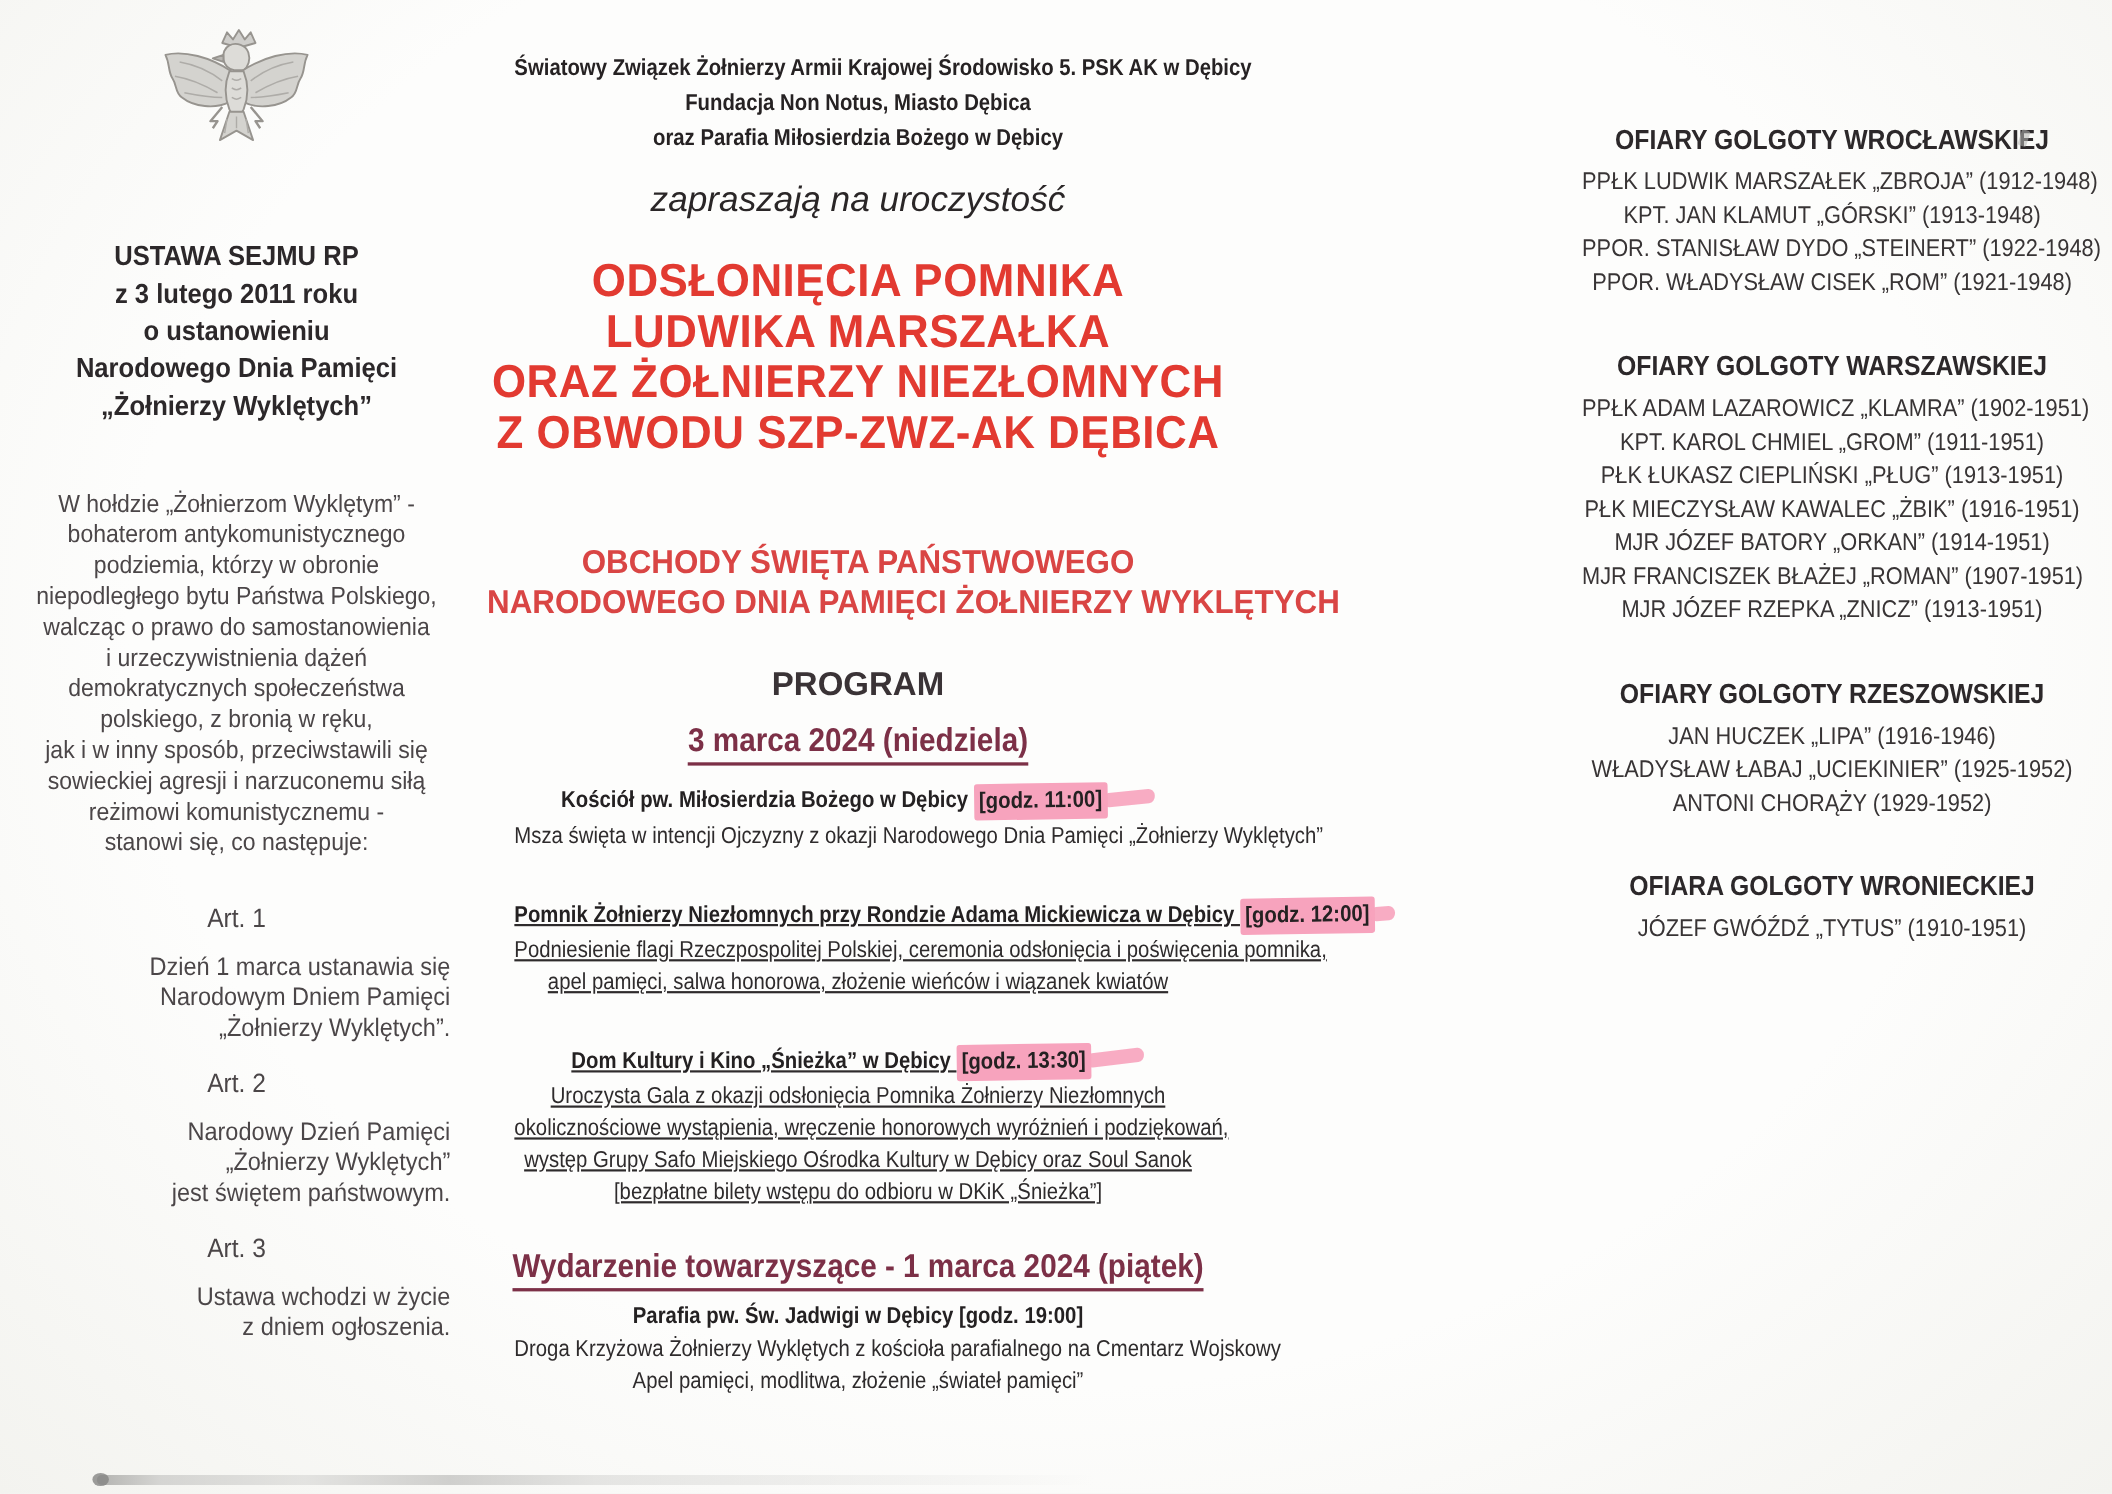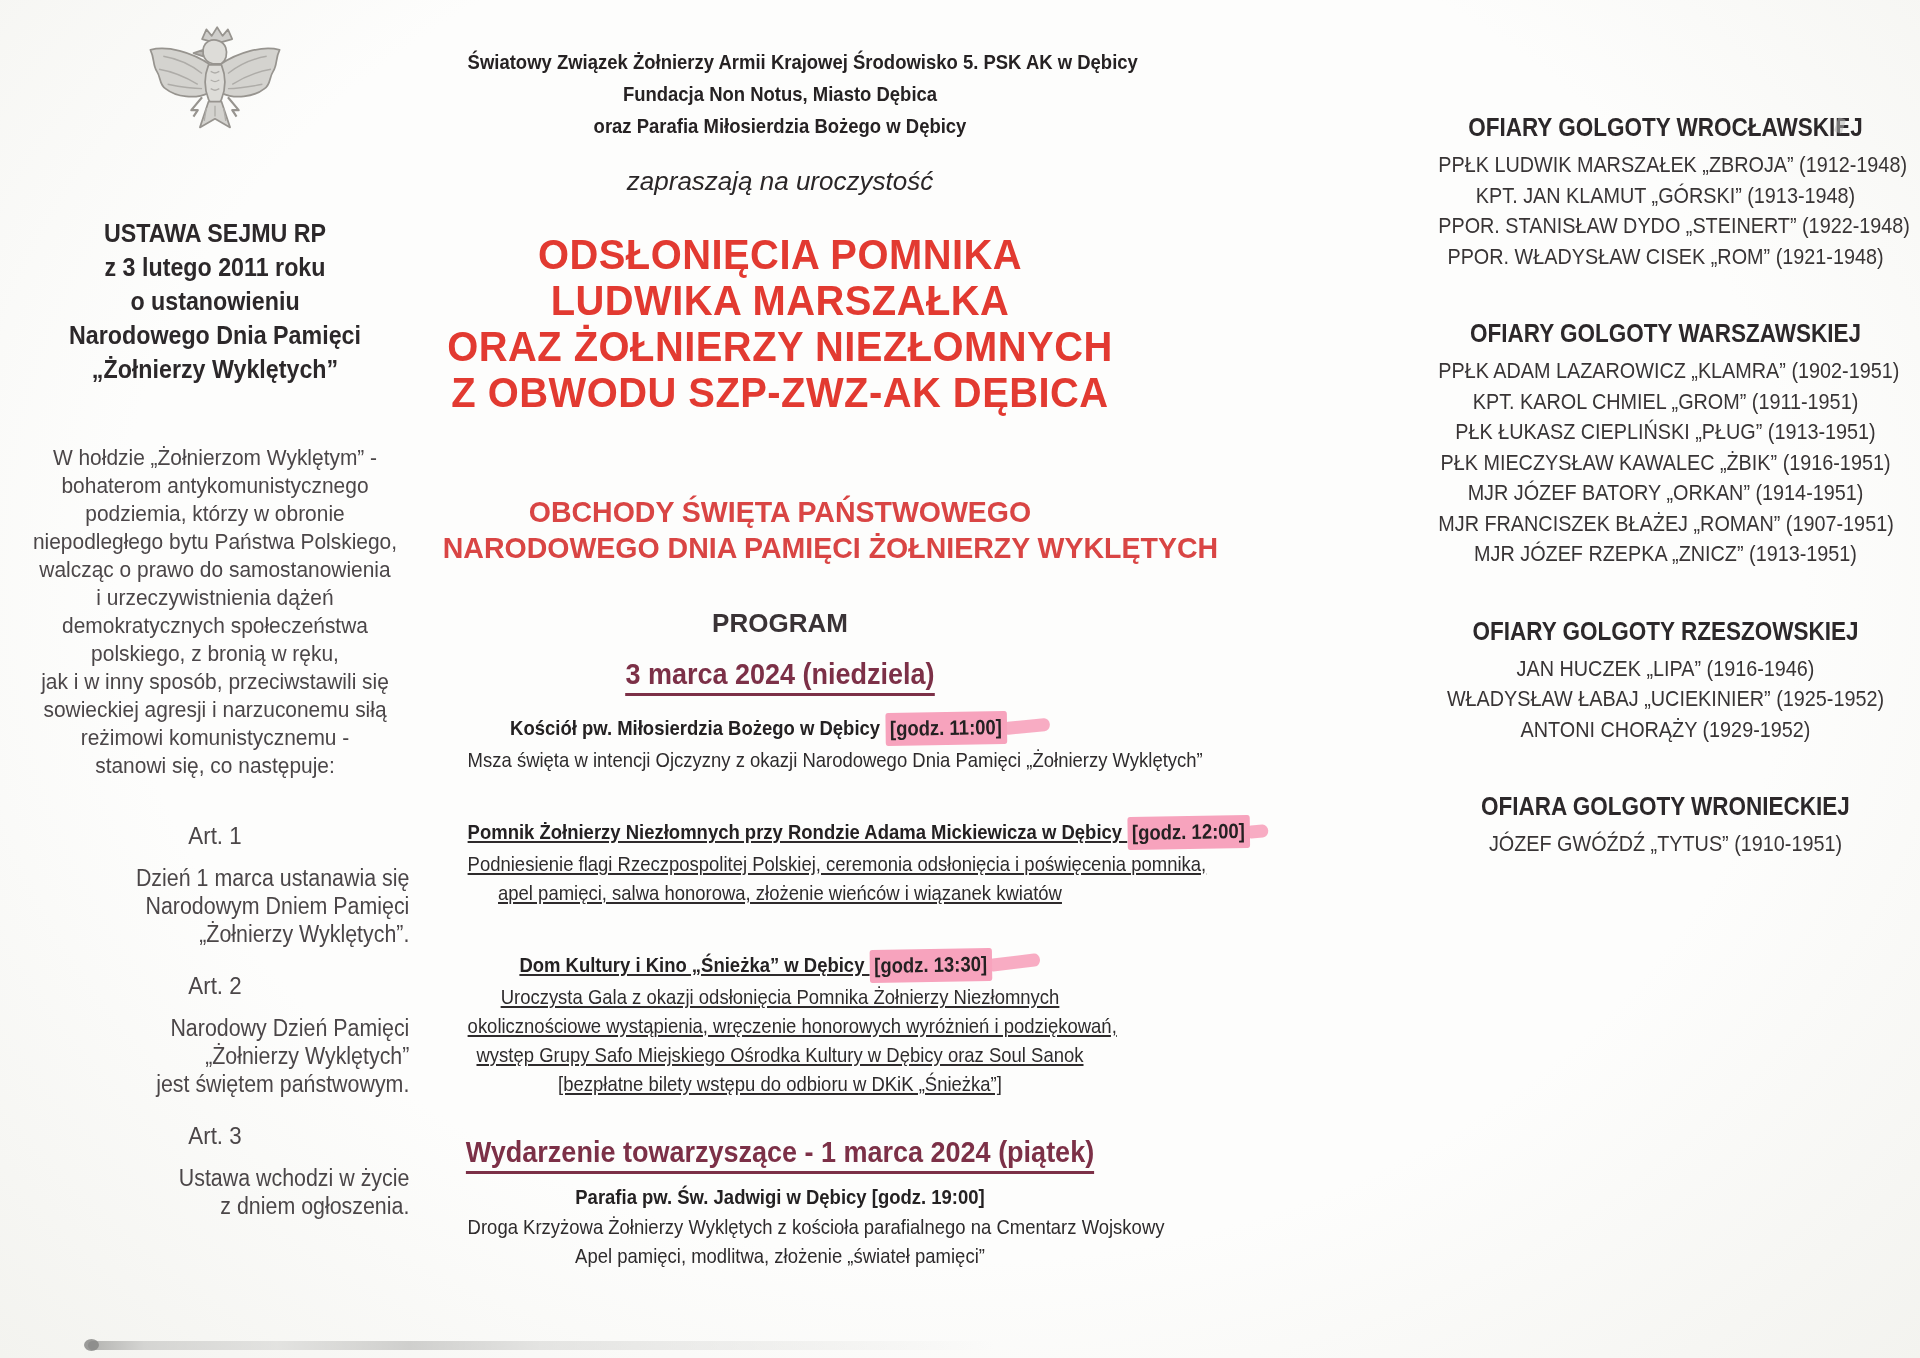--- a/index.html
+++ b/index.html
@@ -29,26 +29,26 @@
   #law-preamble{margin-top:58px;}
   .law-line{font-size:22.5px;line-height:28px;color:#4b4648;}
   #articles .art-label{font-size:24px;line-height:28px;color:#4b4648;margin-top:24px;}
   #articles .art-label.first{margin-top:42px;}
   #articles .art-body{margin-top:14px;text-align:right;}
   .art-line{font-size:23px;line-height:28px;color:#4b4648;}
 
   
   #organizers{padding-top:46px;}
   .org-line{font-weight:700;font-size:21px;line-height:32px;color:#262223;}
-  .invite{margin-top:24px;font-style:italic;font-size:26px;line-height:30px;color:#2a2627;}
+  .invite{margin-top:24px;font-style:italic;font-size:32px;line-height:30px;color:#2a2627;}
   #main-title{margin-top:36px;}
   .title-line{font-weight:700;font-size:42px;line-height:46px;color:#e23a31;letter-spacing:.5px;}
   #subtitle{margin-top:78px;}
   .subtitle-line{font-weight:700;font-size:30px;line-height:36px;color:#d94544;}
-  .program-heading{margin-top:40px;font-weight:700;font-size:26px;line-height:34px;color:#3a3336;}
+  .program-heading{margin-top:40px;font-weight:700;font-size:30px;line-height:34px;color:#3a3336;}
   .day-heading{margin-top:16px;font-weight:700;font-size:30px;line-height:36px;color:#7c3047;}
   .u{display:inline-block;border-bottom:3px solid currentColor;padding-bottom:1px;}
   #events .event{margin-top:16px;}
   #events .event + .event{margin-top:42px;text-decoration:underline;}
   .event-venue{font-weight:700;font-size:21px;line-height:30px;color:#242122;}
   .event-detail{font-size:21px;line-height:29px;color:#2e2b2c;}
   .hl{display:inline-block;background:#f7a3bd;border-radius:3px;padding:1px 6px 2px 5px;transform:rotate(-.8deg);}
   .tail{display:inline-block;height:13px;background:#f7a3bd;border-radius:7px;margin-left:-5px;vertical-align:-1px;opacity:.9;}
   .event-0 .tail{width:54px;transform:rotate(-5deg) translateY(-3px);}
   .event-1 .tail{width:26px;transform:rotate(-4deg) translateY(-2px);}

